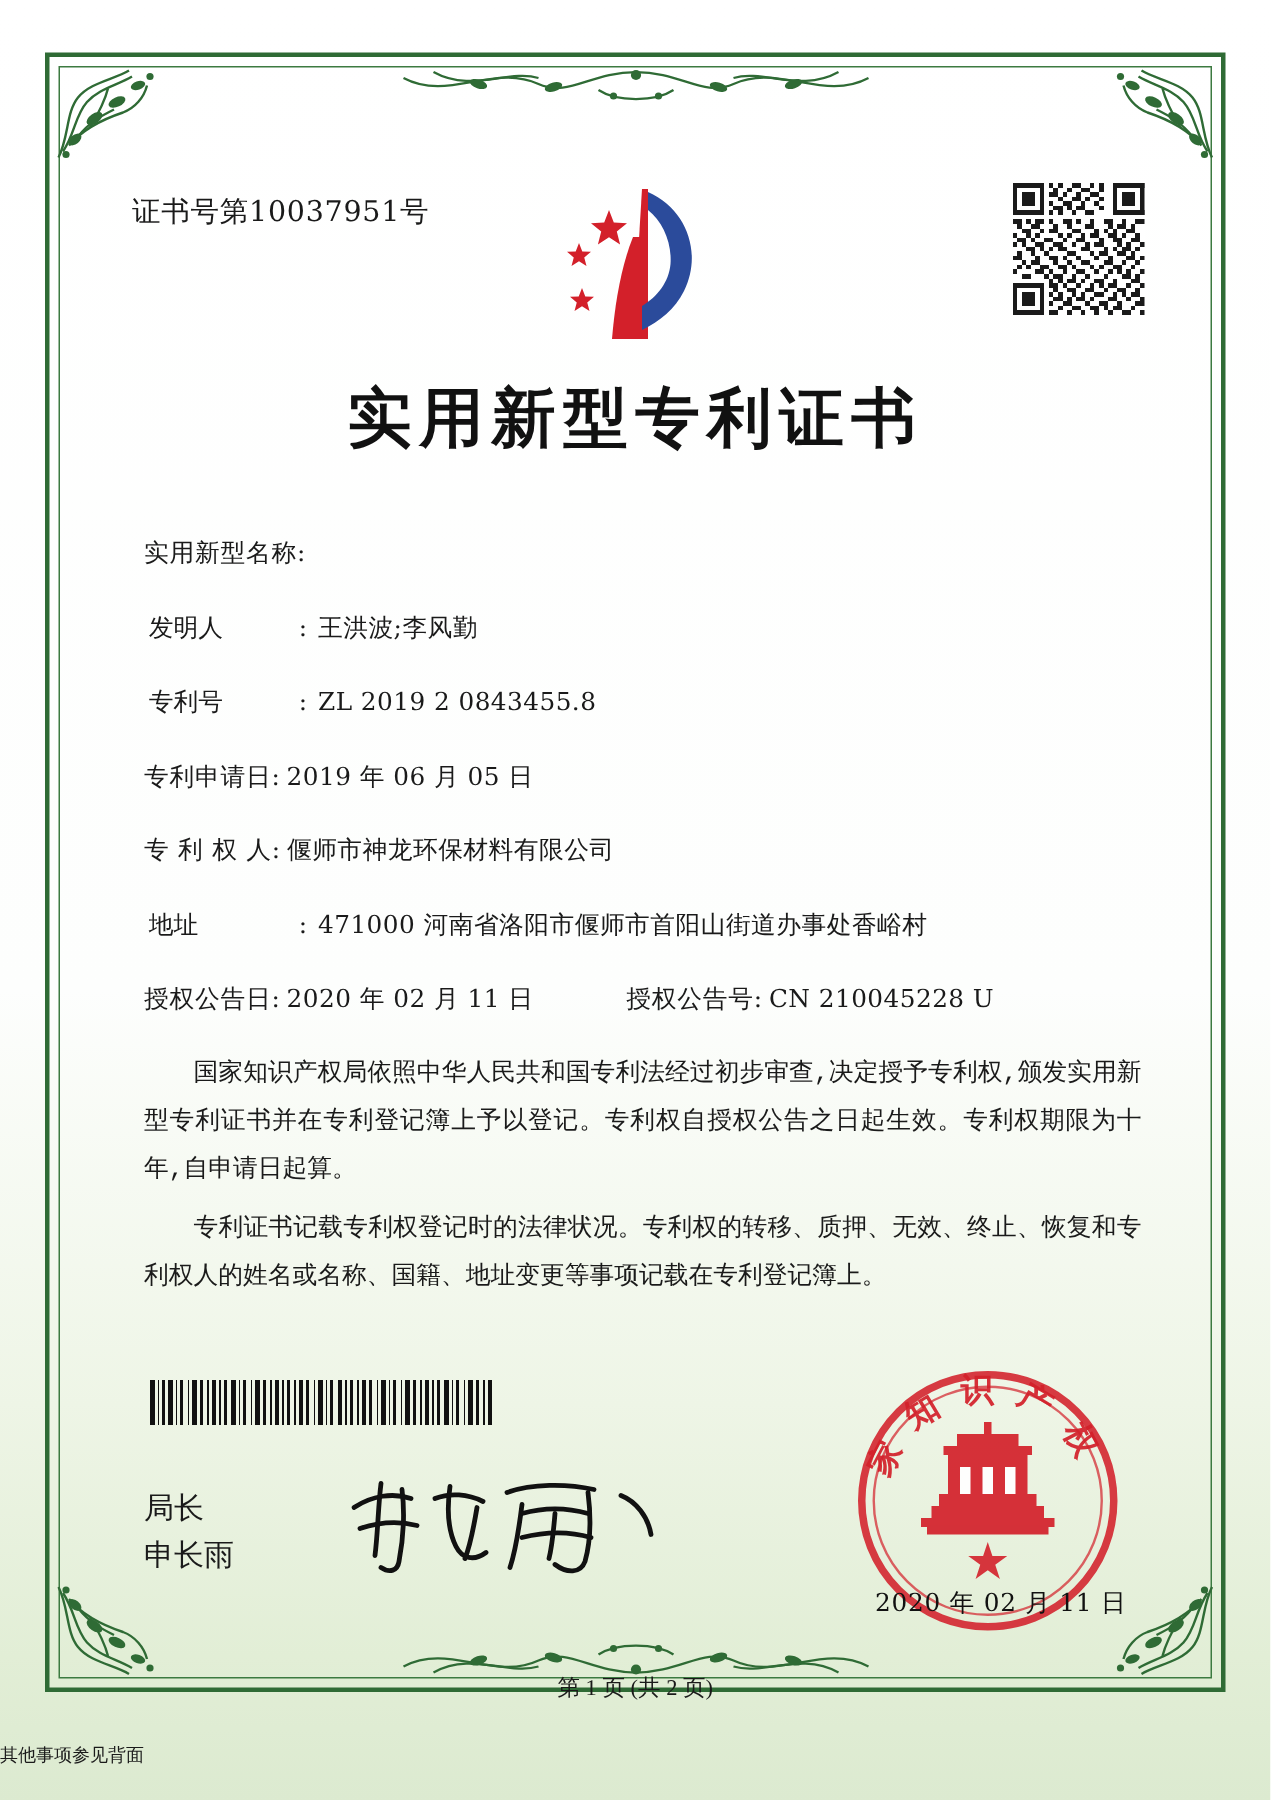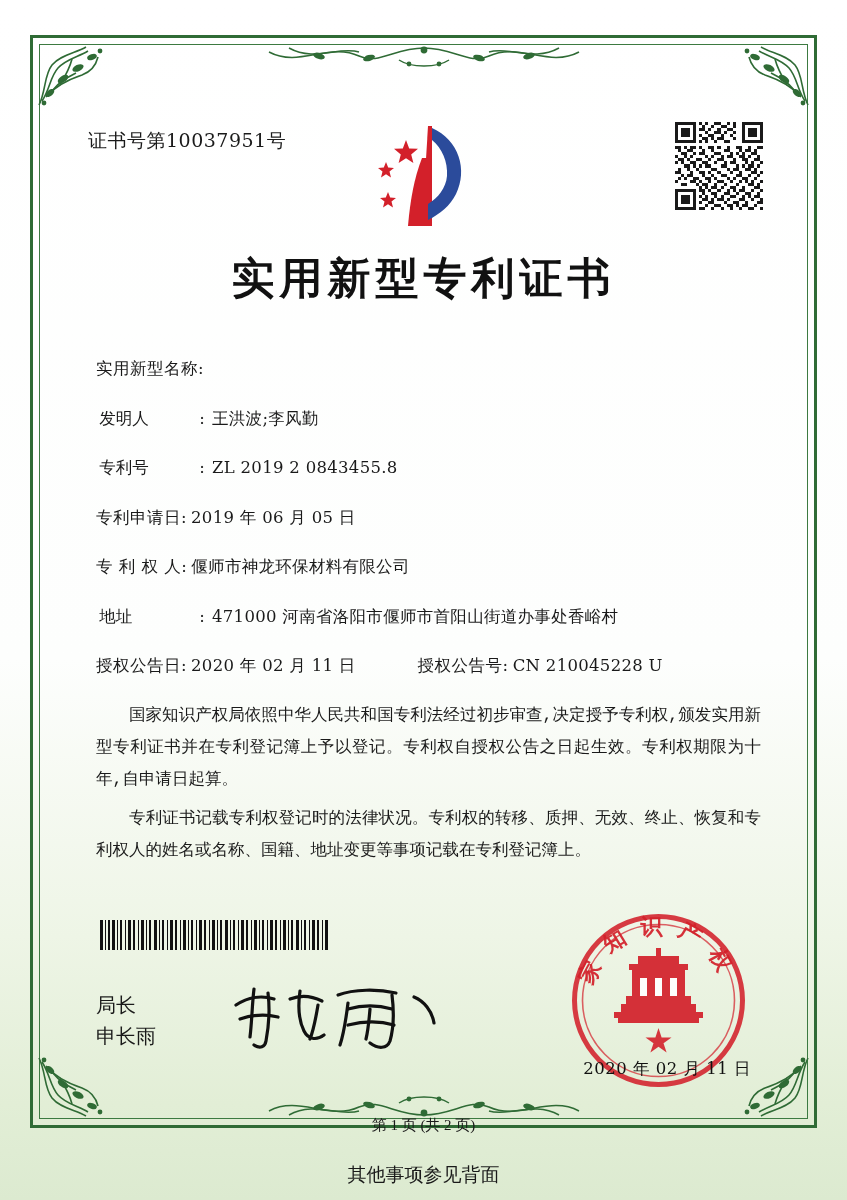--- a/index.html
+++ b/index.html
@@ -212,22 +212,21 @@
     top: 1116px;
     text-align: center;
     font-size: 15px;
     font-family: Liberation Serif, serif;
   }
 
   .footnote {
     position: absolute;
     left: 0; right: 0;
     top: 1162px;
-    text-align: center;
-    font-size: 19px;
+    font-size: 12px;
     font-family: "DejaVu Serif", "Liberation Serif", serif;
   }
 </style>
 </head>
 <body>
 
 <div class="page">
 
   <div class="border-outer"></div>
   <div class="border-inner"></div>

